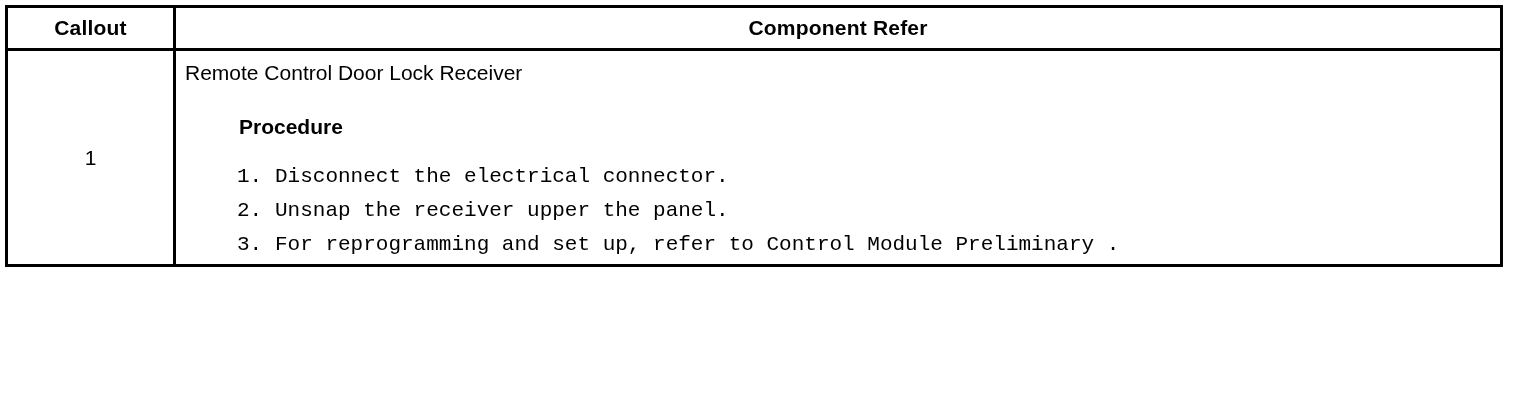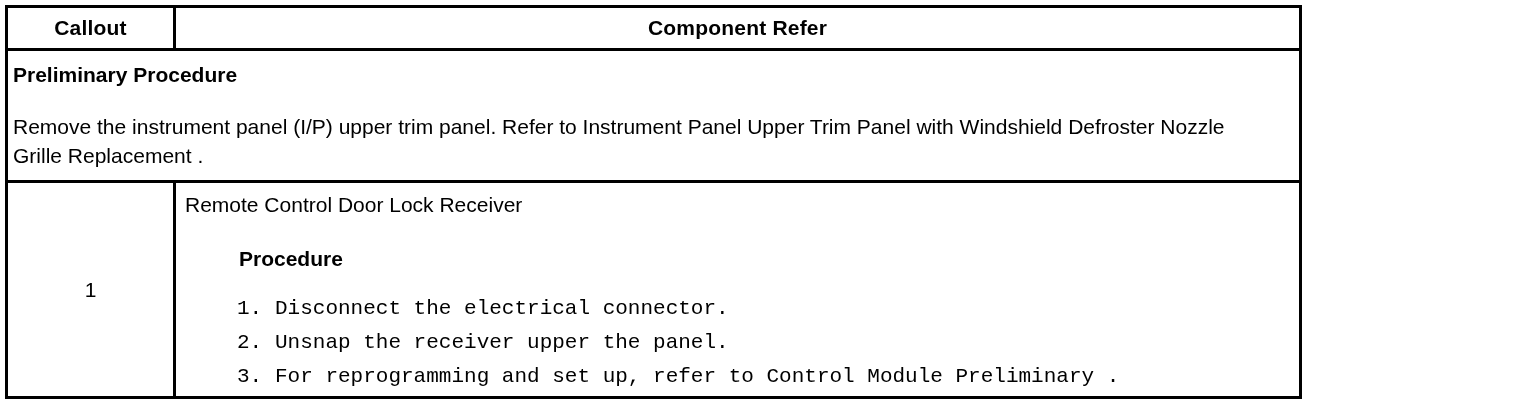--- a/index.html
+++ b/index.html
@@ -20,21 +20,21 @@
     position: relative;
     width: 1520px;
     height: 400px;
     box-sizing: border-box;
   }
 
   table.service-table {
     position: absolute;
     left: 5px;
     top: 5px;
-    width: 1297px;
+    width: 1498px;
     border-collapse: collapse;
     table-layout: fixed;
     background: #ffffff;
     padding-left: 32px;
   }
 
   table.service-table,
   table.service-table td,
   table.service-table th {
     border: 3px solid #000000;
@@ -156,26 +156,20 @@
       <col>
     </colgroup>
     <thead>
       <tr>
         <th class="callout-head">Callout</th>
         <th class="component-head">Component Refer</th>
       </tr>
     </thead>
     <tbody>
       <tr>
-        <td class="prelim-cell" colspan="2">
-          <div class="prelim-title">Preliminary Procedure</div>
-          <div class="prelim-body">Remove the instrument panel (I/P) upper trim panel. Refer to Instrument Panel Upper Trim Panel with Windshield Defroster Nozzle Grille Replacement .</div>
-        </td>
-      </tr>
-      <tr>
         <td class="callout-cell">1</td>
         <td class="component-cell">
           <div class="component-name">Remote Control Door Lock Receiver</div>
           <div class="procedure-heading">Procedure</div>
           <ol class="procedure-list">
             <li>Disconnect the electrical connector.</li>
             <li>Unsnap the receiver upper the panel.</li>
             <li>For reprogramming and set up, refer to Control Module Preliminary .</li>
           </ol>
         </td>

